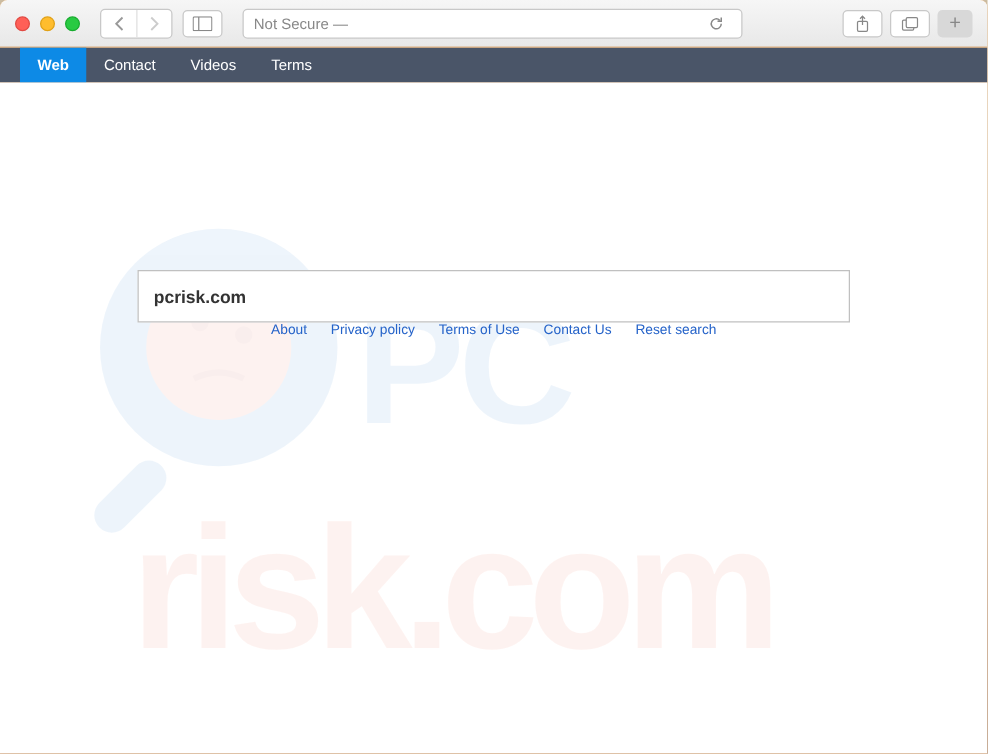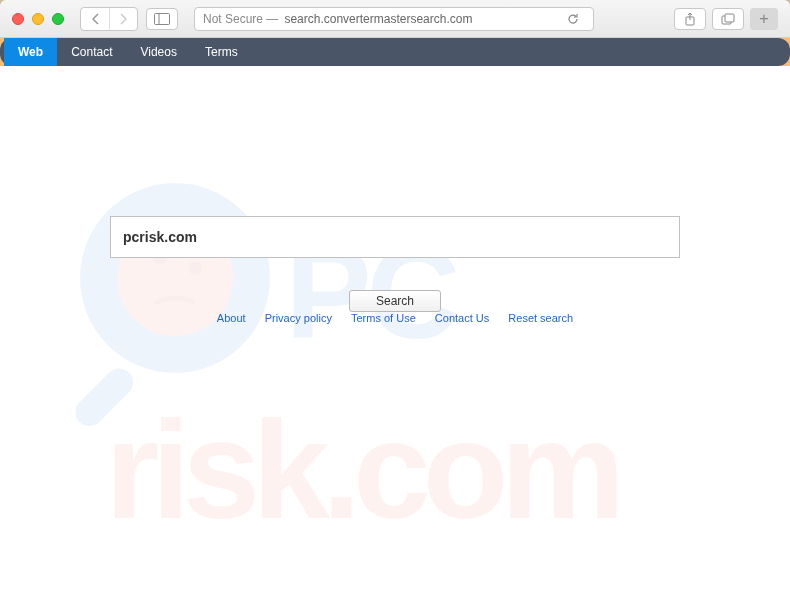--- a/index.html
+++ b/index.html
@@ -134,22 +134,21 @@
       display: flex;
       flex-direction: column;
       position: relative;
       overflow: hidden;
     }
     .tab-nav {
       background: #4a5568;
       height: 28px;
       display: flex;
       align-items: stretch;
-      padding-left: 4px;
-      border-radius: 12px;
+      padding-left: 16px;
     }
     .tab-item {
       padding: 0 14px;
       color: #fff;
       font-size: 12px;
       display: flex;
       align-items: center;
       cursor: pointer;
     }
     .tab-item.active {
@@ -235,21 +234,20 @@
       </div>
     </div>
     <div class="sidebar-btn">
       <svg width="16" height="12" viewBox="0 0 16 12">
           <rect x="0.5" y="0.5" width="15" height="11" rx="1" stroke="#888" fill="none"></rect>
           <line x1="5" y1="0.5" x2="5" y2="11.5" stroke="#888"></line>
         </svg>
     </div>
     <div class="address-bar">
       <span class="not-secure">Not Secure —</span>
-      <span>search.convertermastersearch.com</span>
       <span class="reload-btn">
         <svg width="12" height="12" viewBox="0 0 12 12">
             <path d="M10 6a4 4 0 1 1-1.2-2.8M10 1v3H7" stroke="#888" stroke-width="1.2" fill="none"></path>
           </svg>
       </span>
     </div>
     <div class="right-controls">
       <div class="ctrl-btn">
         <svg width="12" height="14" viewBox="0 0 12 14">
             <rect x="2" y="5" width="8" height="8" rx="1" stroke="#888" fill="none"></rect>
@@ -284,21 +282,20 @@
           <path d="M110 175 Q130 165 150 175" stroke="#c0392b" stroke-width="5" fill="none"></path>
           <rect x="45" y="235" width="28" height="70" rx="14" fill="#2d7fd1" transform="rotate(45 60 270)"></rect>
           <text x="240" y="210" font-family="Arial Black, Arial" font-weight="900" font-size="130" fill="#2d7fd1" letter-spacing="-5">PC</text>
           <text x="60" y="390" font-family="Arial Black, Arial" font-weight="900" font-size="140" fill="#f26b4e" letter-spacing="-8">risk.com</text>
         </svg>
       </div>
 
       <div class="search-container">
         <input class="search-input" type="text" value="pcrisk.com" style="">
         <br>
-        <button class="search-btn">Search</button>
       </div>
 
       <div class="footer-links">
         <a>About</a>
         <a>Privacy policy</a>
         <a>Terms of Use</a>
         <a>Contact Us</a>
         <a>Reset search</a>
       </div>
     </div>

